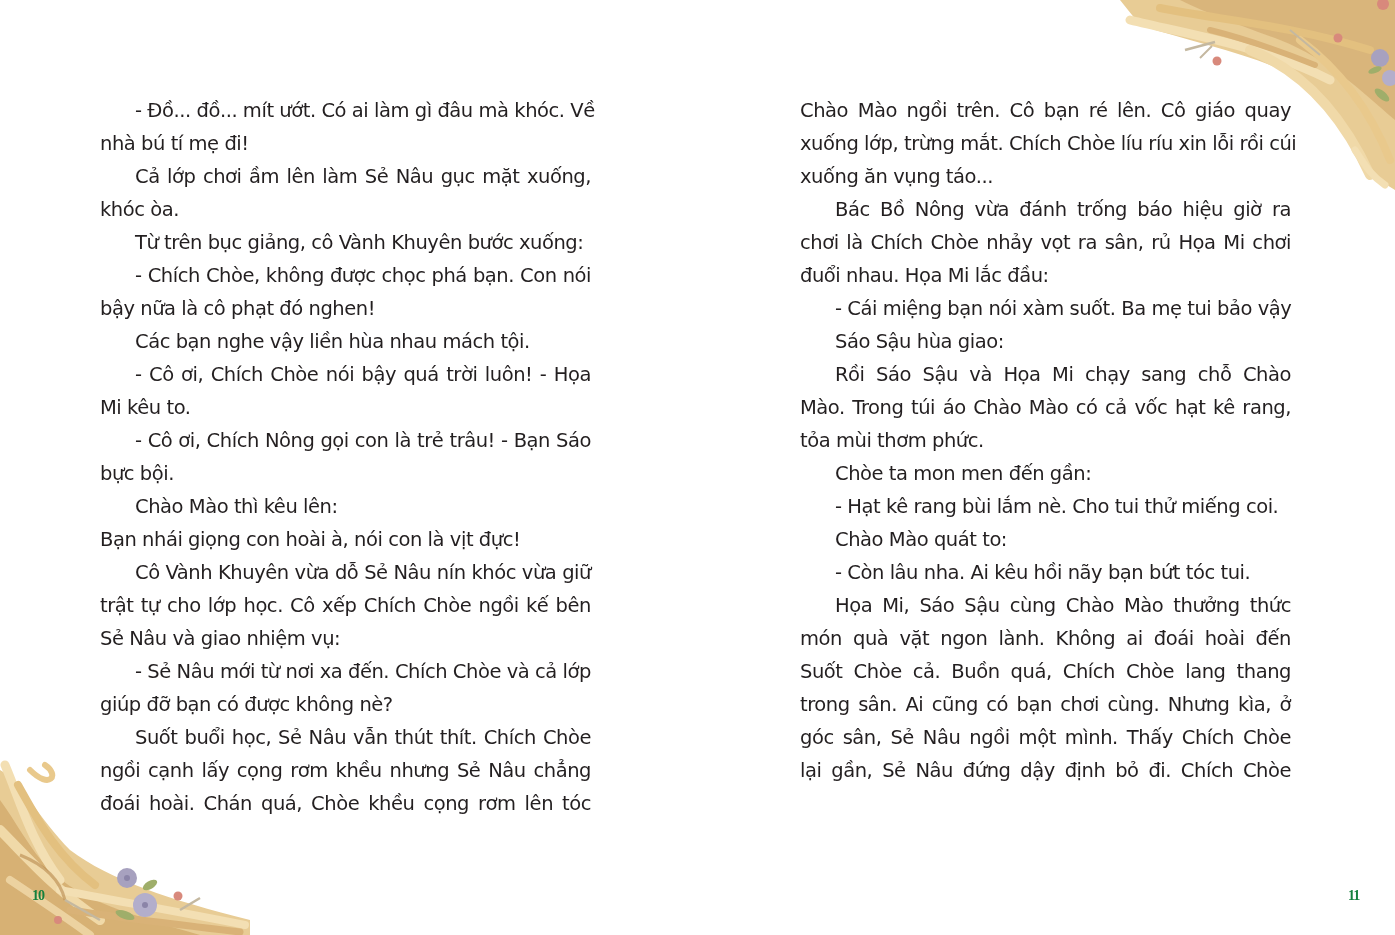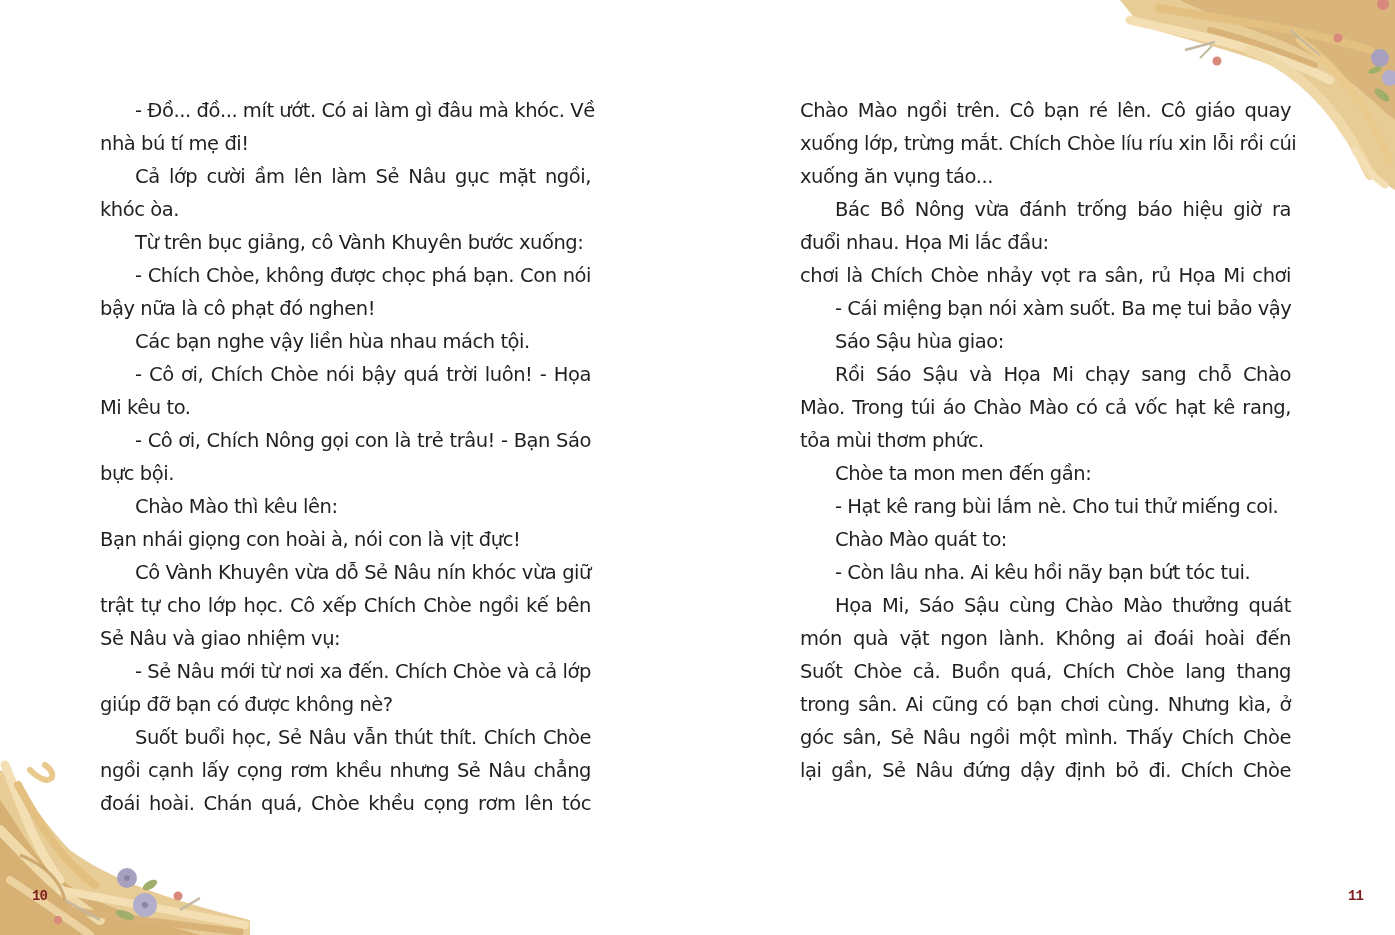--- a/index.html
+++ b/index.html
@@ -30,24 +30,24 @@
     white-space: nowrap;
     height: 33px;
     text-align: justify;
     text-align-last: justify;
   }
   .line.last { text-align-last: left; }
   .line.indent { padding-left: 35px; }
   .page-number {
     position: absolute;
     top: 880px;
-    font-family: Liberation Mono, monospace;
+    font-family: Liberation Serif, serif;
     font-weight: bold;
     font-size: 14px;
-    color: #7f1d1d;
+    color: #15803d;
     letter-spacing: -1px;
   }
   .page-left .page-number { left: 32px; z-index: 3; }
   .page-right .page-number { left: 651px; }
   .deco { position: absolute; z-index: 1; pointer-events: none; }
   .deco-bl { left: 0; top: 760px; width: 250px; height: 175px; }
   .deco-tr { left: 1100px; top: 0; width: 295px; height: 190px; }
 </style>
 </head>
 <body>
@@ -95,21 +95,21 @@
     <circle cx="280" cy="58" r="9" fill="#a7a1bf"></circle>
     <circle cx="290" cy="78" r="8" fill="#b3aecb"></circle>
     <ellipse cx="282" cy="95" rx="9" ry="4" fill="#9fae6a" transform="rotate(40 282 95)"></ellipse>
     <ellipse cx="275" cy="70" rx="7" ry="3" fill="#9fae6a" transform="rotate(-20 275 70)"></ellipse>
   </svg>
 
   <div class="page page-left">
     <div class="text-block">
       <span class="line indent">- Đồ... đồ... mít ướt. Có ai làm gì đâu mà khóc. Về</span>
       <span class="line last">nhà bú tí mẹ đi!</span>
-      <span class="line indent">Cả lớp cười ầm lên làm Sẻ Nâu gục mặt ngồi,</span>
+      <span class="line indent">Cả lớp chơi ầm lên làm Sẻ Nâu gục mặt xuống,</span>
       <span class="line last">khóc òa.</span>
       <span class="line indent last">Từ trên bục giảng, cô Vành Khuyên bước xuống:</span>
       <span class="line indent">- Chích Chòe, không được chọc phá bạn. Con nói</span>
       <span class="line last">bậy nữa là cô phạt đó nghen!</span>
       <span class="line indent last">Các bạn nghe vậy liền hùa nhau mách tội.</span>
       <span class="line indent">- Cô ơi, Chích Chòe nói bậy quá trời luôn! - Họa</span>
       <span class="line last">Mi kêu to.</span>
       <span class="line indent">- Cô ơi, Chích Nông gọi con là trẻ trâu! - Bạn Sáo</span>
       <span class="line last">bực bội.</span>
       <span class="line indent last">Chào Mào thì kêu lên:</span>
@@ -125,32 +125,32 @@
     </div>
     <div class="page-number">10</div>
   </div>
 
   <div class="page page-right">
     <div class="text-block">
       <span class="line">Chào Mào ngồi trên. Cô bạn ré lên. Cô giáo quay</span>
       <span class="line">xuống lớp, trừng mắt. Chích Chòe líu ríu xin lỗi rồi cúi</span>
       <span class="line last">xuống ăn vụng táo...</span>
       <span class="line indent">Bác Bồ Nông vừa đánh trống báo hiệu giờ ra</span>
+      <span class="line">chơi là Chích Chòe nhảy vọt ra sân, rủ Họa Mi chơi</span>
       <span class="line last">đuổi nhau. Họa Mi lắc đầu:</span>
-      <span class="line">chơi là Chích Chòe nhảy vọt ra sân, rủ Họa Mi chơi</span>
       <span class="line indent">- Cái miệng bạn nói xàm suốt. Ba mẹ tui bảo vậy</span>
       <span class="line indent last">Sáo Sậu hùa giao:</span>
       <span class="line indent">Rồi Sáo Sậu và Họa Mi chạy sang chỗ Chào</span>
       <span class="line">Mào. Trong túi áo Chào Mào có cả vốc hạt kê rang,</span>
       <span class="line last">tỏa mùi thơm phức.</span>
       <span class="line indent last">Chòe ta mon men đến gần:</span>
       <span class="line indent last">- Hạt kê rang bùi lắm nè. Cho tui thử miếng coi.</span>
       <span class="line indent last">Chào Mào quát to:</span>
       <span class="line indent last">- Còn lâu nha. Ai kêu hồi nãy bạn bứt tóc tui.</span>
-      <span class="line indent">Họa Mi, Sáo Sậu cùng Chào Mào thưởng quát</span>
+      <span class="line indent">Họa Mi, Sáo Sậu cùng Chào Mào thưởng thức</span>
       <span class="line">món quà vặt ngon lành. Không ai đoái hoài đến</span>
       <span class="line">Suốt Chòe cả. Buồn quá, Chích Chòe lang thang</span>
       <span class="line">trong sân. Ai cũng có bạn chơi cùng. Nhưng kìa, ở</span>
       <span class="line">góc sân, Sẻ Nâu ngồi một mình. Thấy Chích Chòe</span>
       <span class="line">lại gần, Sẻ Nâu đứng dậy định bỏ đi. Chích Chòe</span>
     </div>
     <div class="page-number">11</div>
   </div>
 
 </div>

